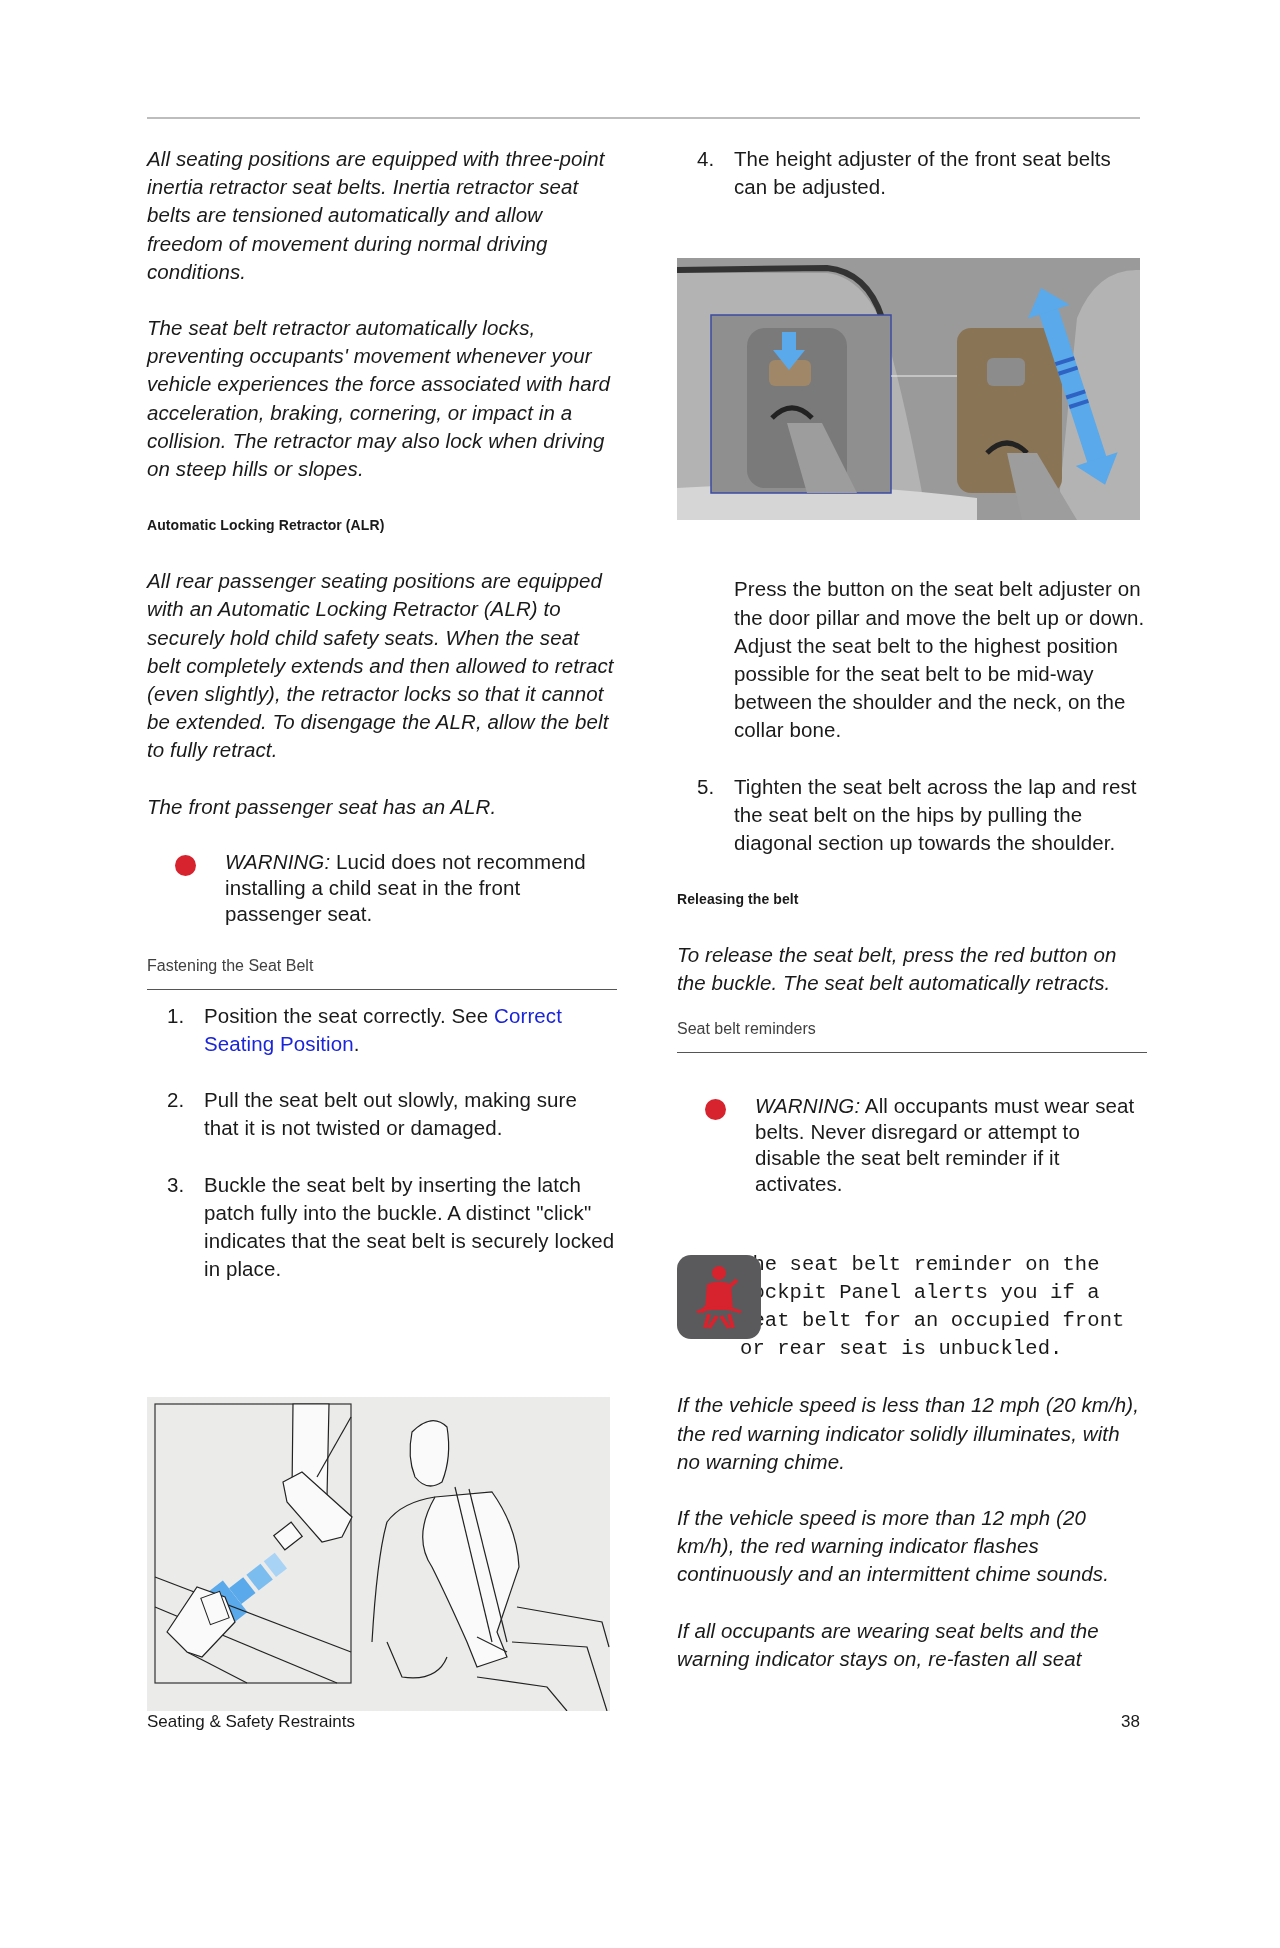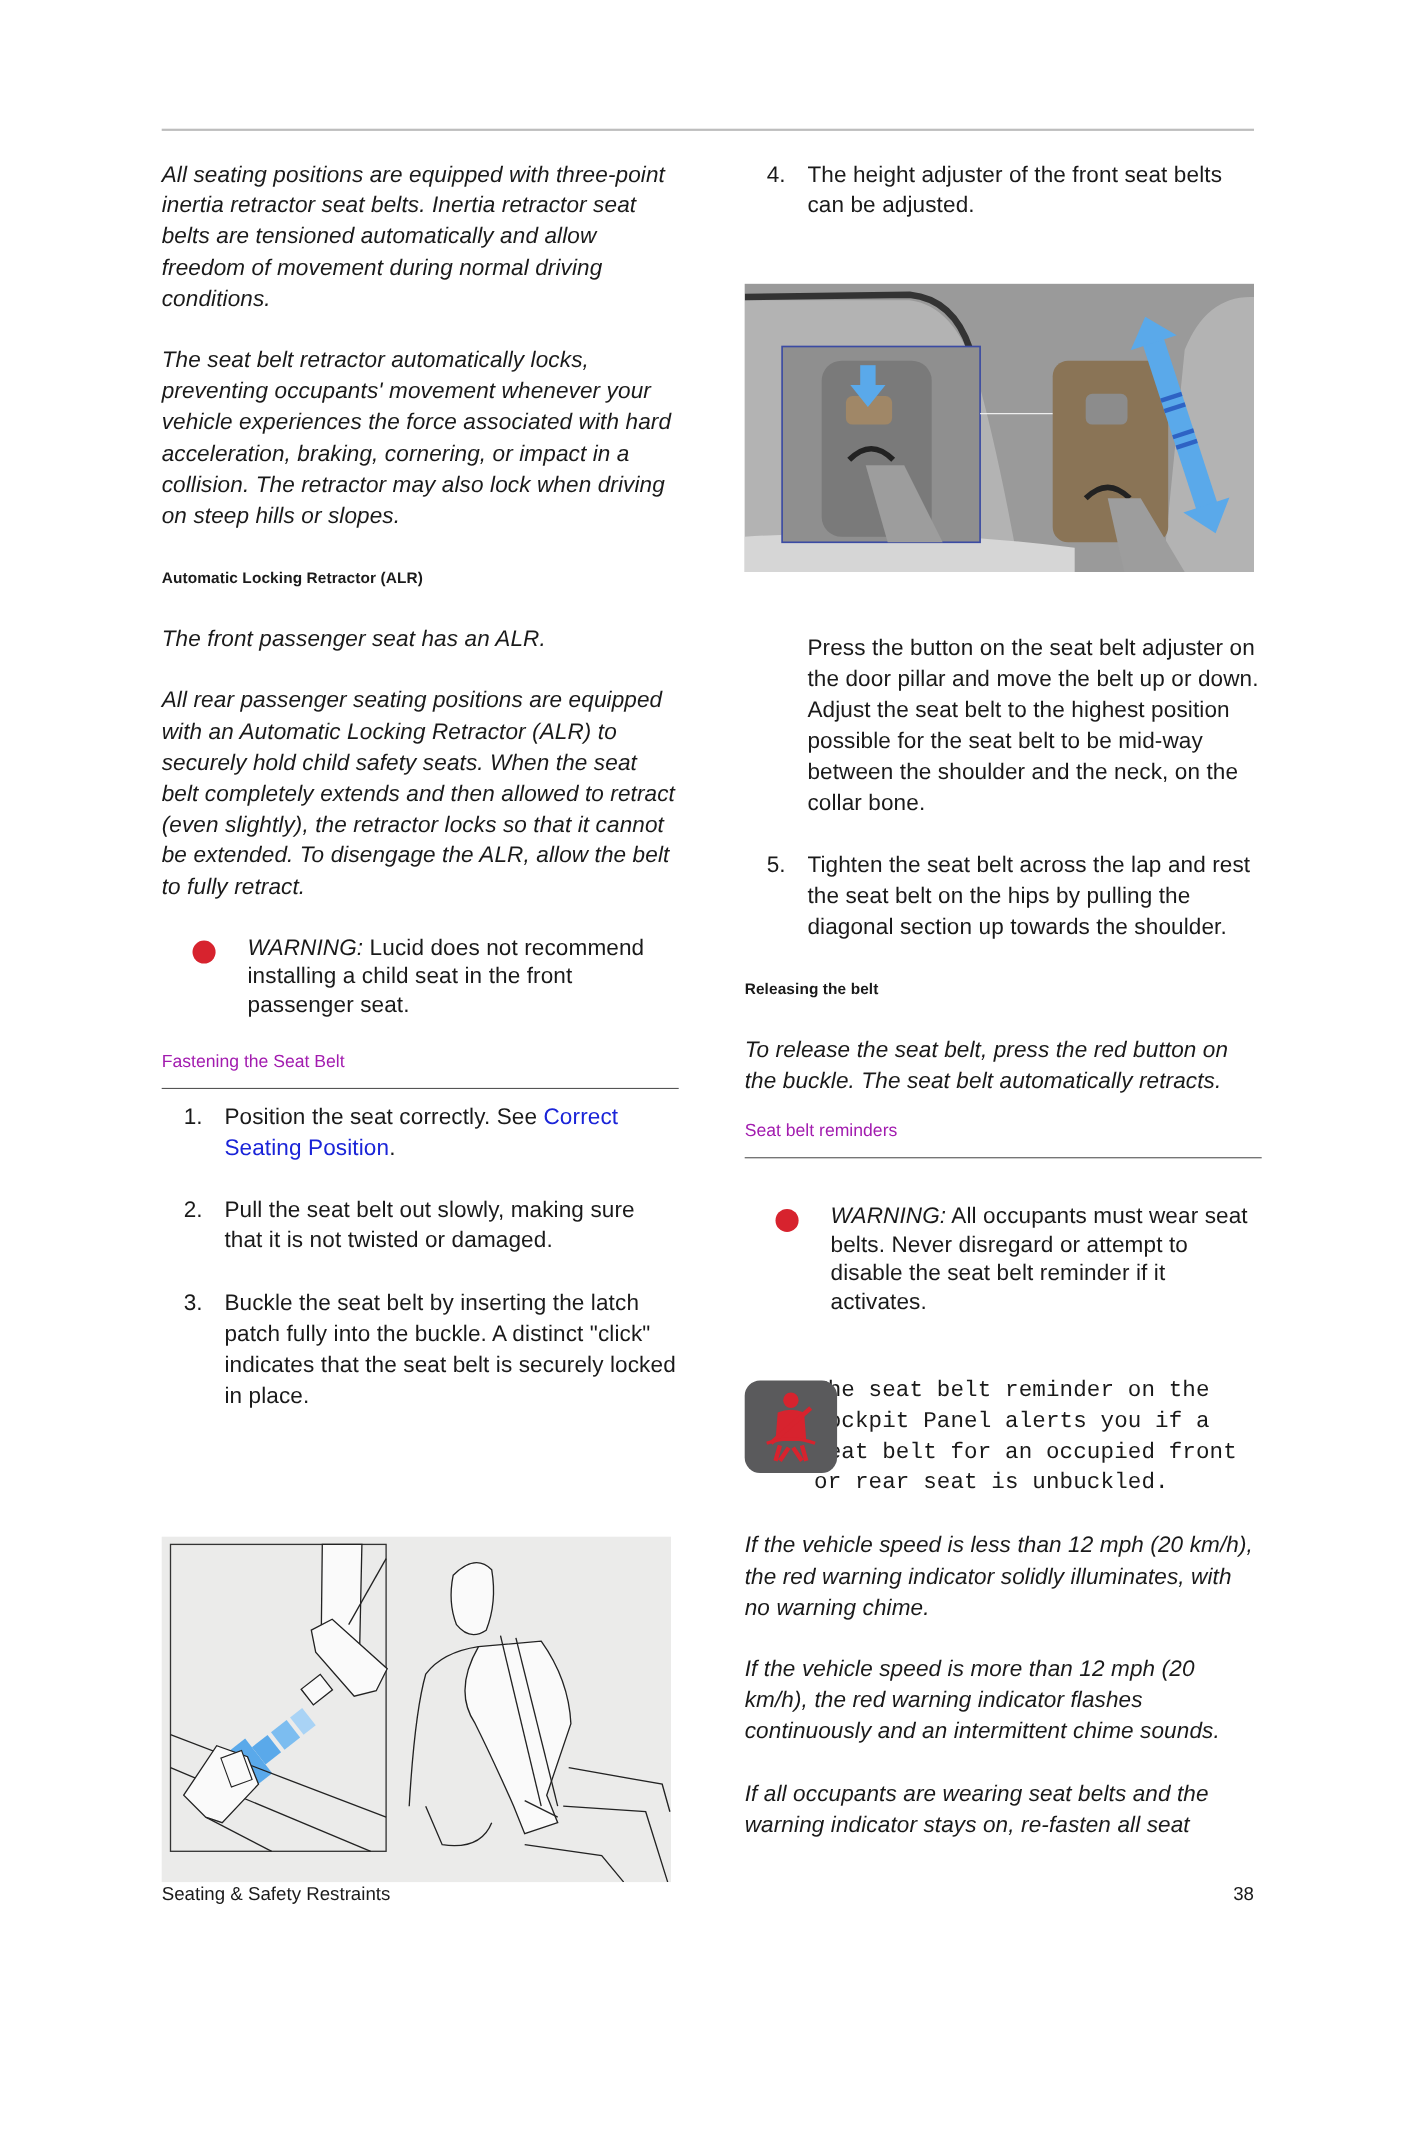--- a/index.html
+++ b/index.html
@@ -9,42 +9,42 @@
     .col { position: absolute; top: 145px; }
     .col-left { left: 147px; width: 470px; }
     .col-right { left: 677px; width: 470px; }
     p { margin: 0; font-size: 20.5px; line-height: 28.2px; letter-spacing: 0.1px; }
     .para { margin-bottom: 28px; font-style: italic; }
     .heading { font-weight: bold; font-size: 14px; line-height: 28px; margin-bottom: 28px; }
     .warn { position: relative; padding-left: 78px; margin-bottom: 30px; }
     .warn .dot { position: absolute; left: 28px; top: 6px; width: 21px; height: 21px; border-radius: 50%; background: #d7232e; }
     .warn p { line-height: 26px; }
     .warn em { font-style: italic; }
-    .section-label { font-size: 16px; color: #a21caf; margin-top: 18px; padding-bottom: 14px; border-bottom: 1.5px solid #555; margin-bottom: 12px; }
+    .section-label { font-size: 16px; color: #404040; margin-top: 18px; padding-bottom: 14px; border-bottom: 1.5px solid #555; margin-bottom: 12px; }
     .step { position: relative; padding-left: 57px; margin-bottom: 28px; }
     .step .num { position: absolute; left: 20px; top: 0; font-size: 20.5px; line-height: 28.2px; }
     .link { color: #1a24d8; }
     .figure { position: relative; background: #ebebea; overflow: hidden; }
     .icon-row { position: relative; padding-left: 63px; margin-bottom: 28px; min-height: 90px; font-family: Liberation Mono, monospace; }
     .seatbelt-icon { position: absolute; left: 0; top: 4px; width: 84px; height: 84px; border-radius: 14px; background: #5a5a5c; display: flex; align-items: center; justify-content: center; }
     .footer { position: absolute; top: 1712px; font-size: 17px; }
     .footer-left { left: 147px; }
     .footer-right { left: 1110px; width: 30px; text-align: right; }
   </style>
 </head>
 <body>
 
 <div class="top-rule"></div>
 
 <div class="col col-left">
   <p class="para">All seating positions are equipped with three-point inertia retractor seat belts. Inertia retractor seat belts are tensioned automatically and allow freedom of movement during normal driving conditions.</p>
   <p class="para">The seat belt retractor automatically locks, preventing occupants' movement whenever your vehicle experiences the force associated with hard acceleration, braking, cornering, or impact in a collision. The retractor may also lock when driving on steep hills or slopes.</p>
   <p class="heading">Automatic Locking Retractor (ALR)</p>
+  <p class="para">All rear passenger seating positions are equipped with an Automatic Locking Retractor (ALR) to securely hold child safety seats. When the seat belt completely extends and then allowed to retract (even slightly), the retractor locks so that it cannot be extended. To disengage the ALR, allow the belt to fully retract.</p>
   <p class="para">The front passenger seat has an ALR.</p>
-  <p class="para">All rear passenger seating positions are equipped with an Automatic Locking Retractor (ALR) to securely hold child safety seats. When the seat belt completely extends and then allowed to retract (even slightly), the retractor locks so that it cannot be extended. To disengage the ALR, allow the belt to fully retract.</p>
 
   <div class="warn">
     <span class="dot"></span>
     <p><em>WARNING:</em><span> Lucid does not recommend installing a child seat in the front passenger seat.</span></p>
   </div>
 
   <div class="section-label">Fastening the Seat Belt</div>
 
   <div class="step">
     <span class="num">1.</span>

